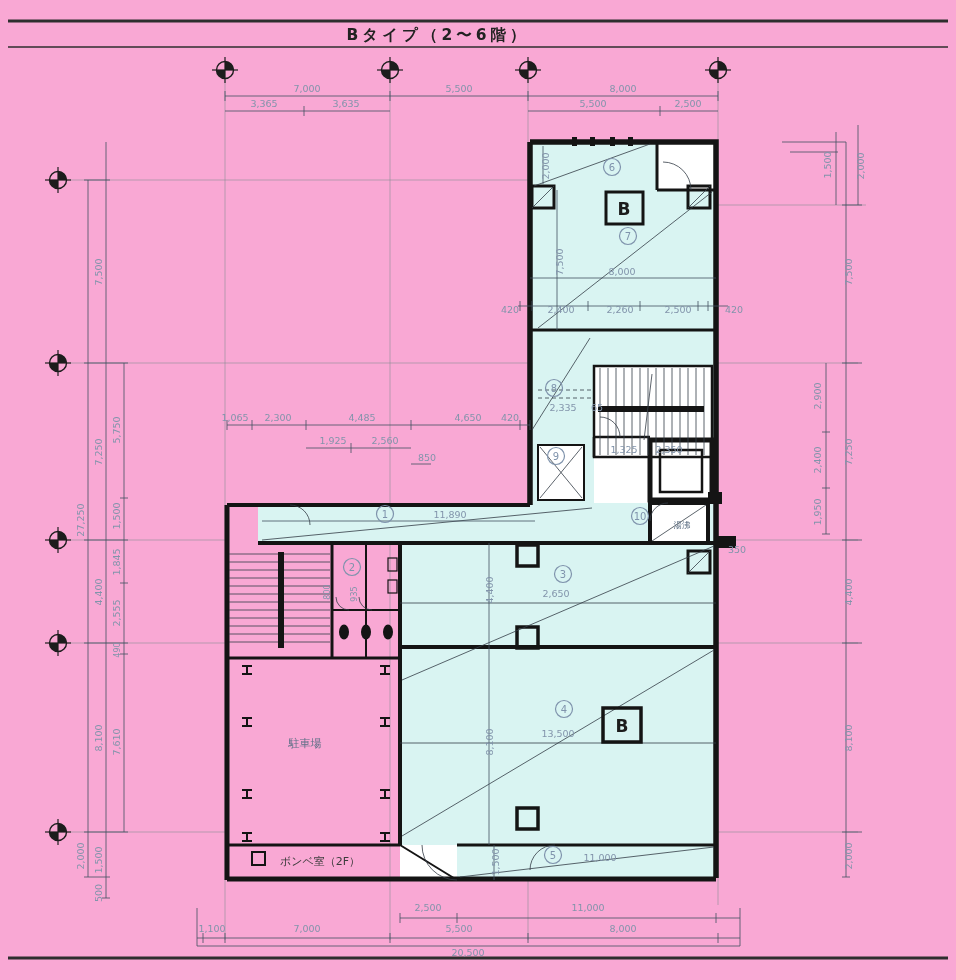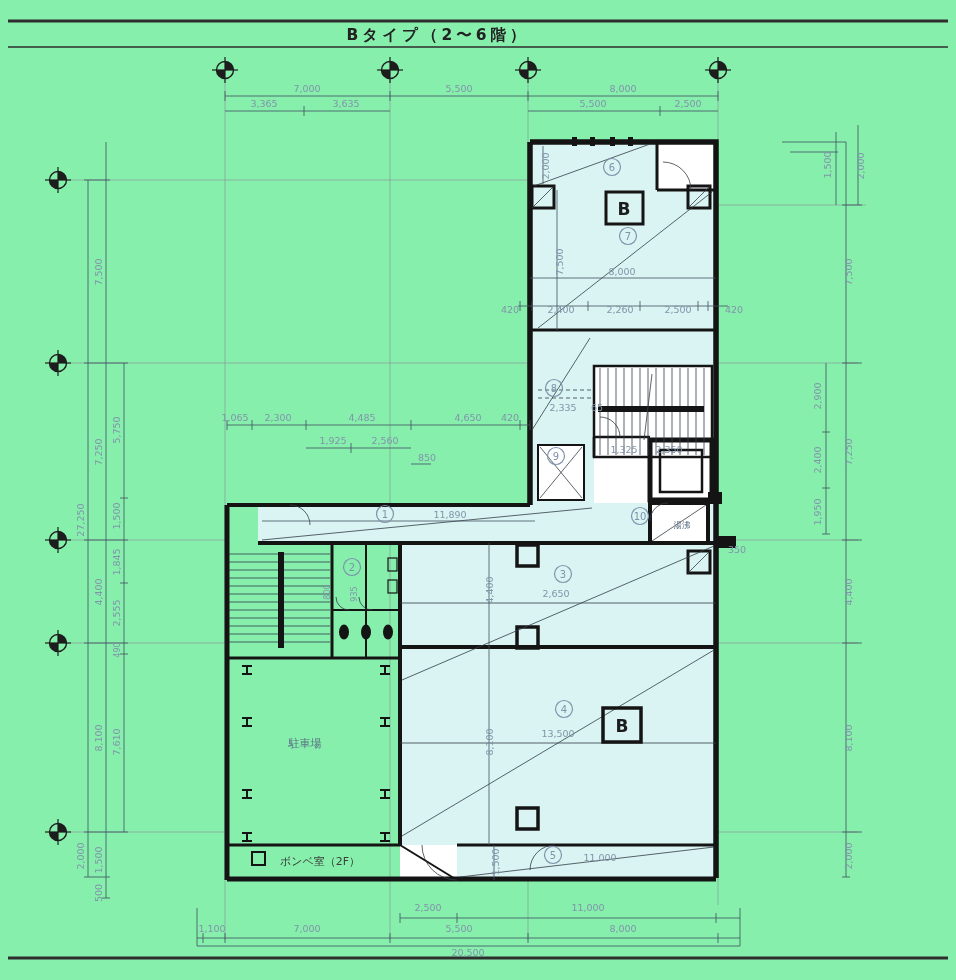--- a/index.html
+++ b/index.html
@@ -1,16 +1,16 @@
 <!DOCTYPE html>
 <html><head>
 <meta charset="utf-8">
 <style>
   html,body{margin:0;padding:0;background:#fff;}
-  .page{width:956px;height:980px;position:relative;background:#86efac;font-family:"DejaVu Sans",sans-serif;}
+  .page{width:956px;height:980px;position:relative;background:#f9a8d4;font-family:"DejaVu Sans",sans-serif;}
   svg{display:block;}
   .dim{font:9.5px "DejaVu Sans",sans-serif;fill:#8294ab;}
   .dim-sm{font:8px "DejaVu Sans",sans-serif;fill:#8294ab;}
   .rmnum{font:10px "DejaVu Sans",sans-serif;fill:#7f93ac;}
   .jp{font:11px "DejaVu Sans",sans-serif;fill:#5c6f86;}
   .jp-sm{font:8.5px "DejaVu Sans",sans-serif;fill:#55687e;}
   .jp-dark{font:11px "DejaVu Sans",sans-serif;fill:#3c3c3c;}
   .blabel{font:bold 17px "DejaVu Sans",sans-serif;fill:#1c1c1c;}
   .title{font:bold 15.5px "DejaVu Sans",sans-serif;fill:#222;letter-spacing:4px;}
   .wall{stroke:#141414;fill:none;}

